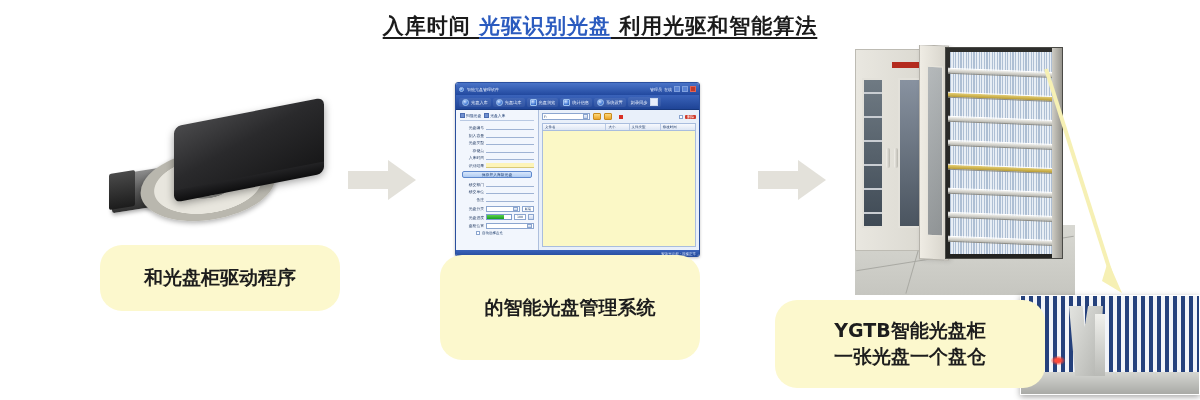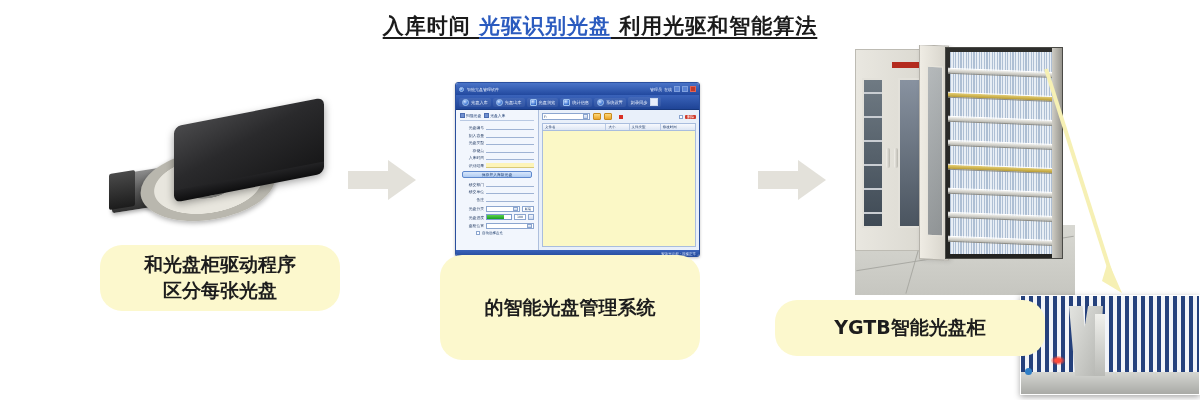--- a/index.html
+++ b/index.html
@@ -23,21 +23,21 @@
   .callout {
     position:absolute; background:#fcf8cd; border-radius:22px;
     display:flex; flex-direction:column; align-items:center;
     justify-content:center; text-align:center;
     color:#1d1d1d; font-size:19px; font-weight:700; line-height:1.35;
   }
   .callout .ln { display:block; white-space:nowrap; }
 
   #callout-left  { left:100px; top:245px; width:240px; height:66px; }
   #callout-mid   { left:440px; top:255px; width:260px; height:105px; }
-  #callout-right { left:775px; top:300px; width:270px; height:56px; }
+  #callout-right { left:775px; top:300px; width:270px; height:88px; }
 
   
   .arrow { position:absolute; }
   .arrow .shaft {
     position:absolute; left:0; top:11px; width:42px; height:18px;
     background:#e3e1da;
   }
   .arrow .head {
     position:absolute; left:40px; top:0; width:0; height:0;
     border-top:20px solid transparent; border-bottom:20px solid transparent;
@@ -552,22 +552,22 @@
 <div id="inset-photo">
   <div class="inset-base"></div>
   <div class="inset-gripper"></div>
   <div class="inset-gripper2"></div>
   <div class="inset-laser"></div>
   <div class="inset-bluedot"></div>
 </div>
 
 <div class="callout" id="callout-left">
   <span class="ln">和光盘柜驱动程序</span>
-  <span class="ln">区分每张光盘</span>
 </div>
 
 <div class="callout" id="callout-mid">
   <span class="ln">的智能光盘管理系统</span>
 </div>
 
 <div class="callout" id="callout-right">
   <span class="ln">YGTB智能光盘柜</span>
+  <span class="ln">一张光盘一个盘仓</span>
 </div>
 
 </body></html>

